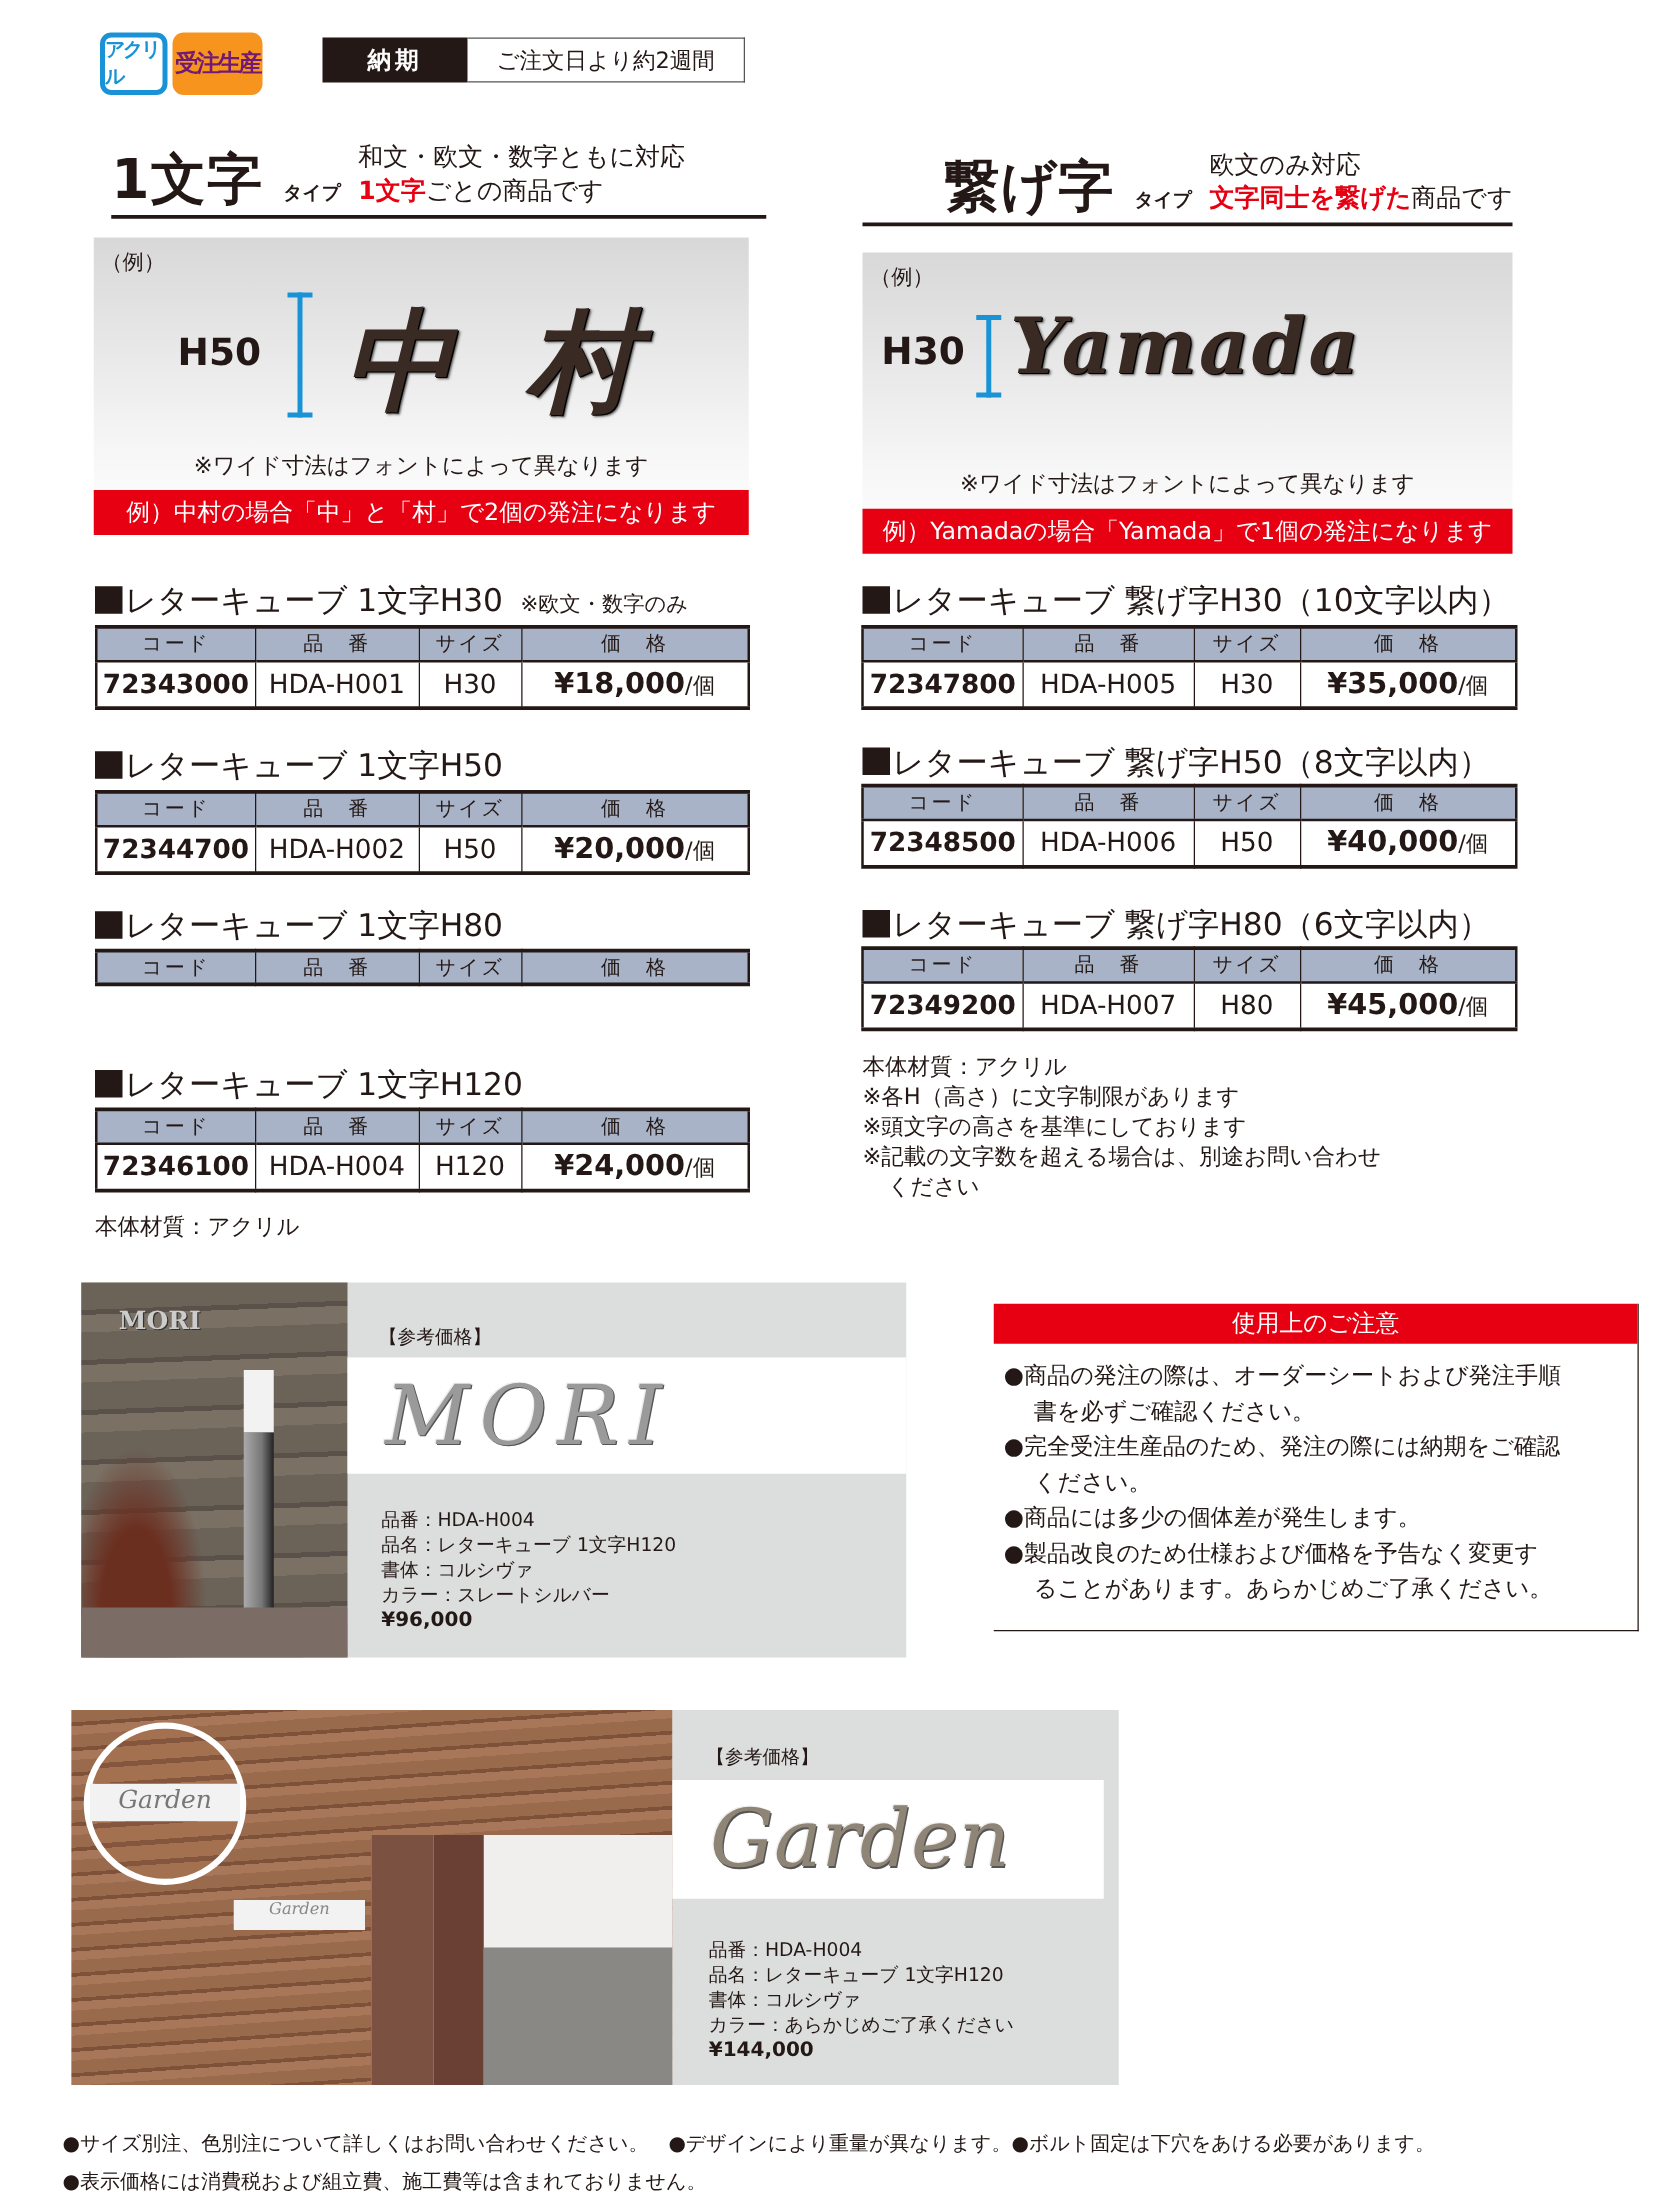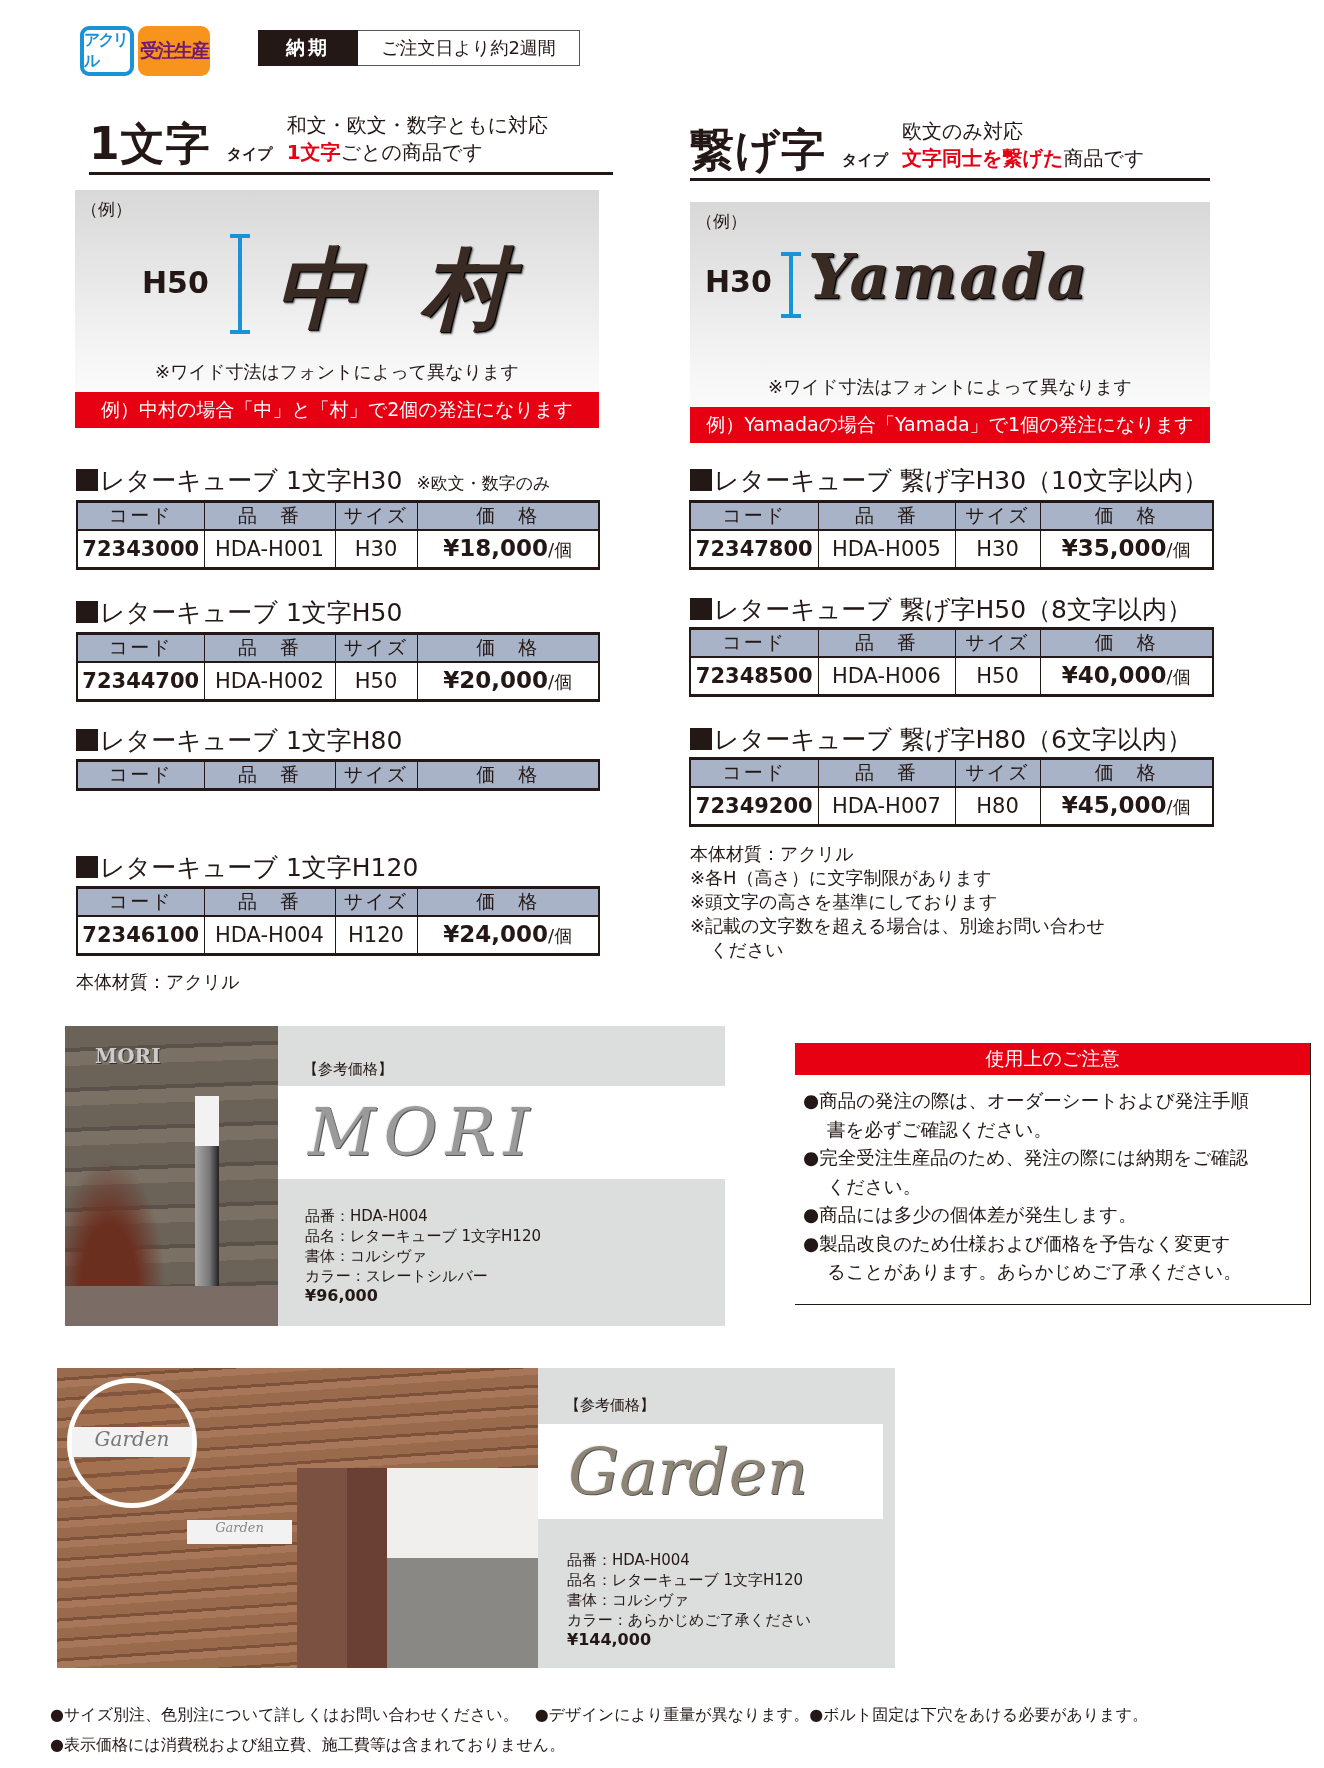--- a/index.html
+++ b/index.html
@@ -3,21 +3,21 @@
 <meta charset="utf-8">
 <style>
   * { box-sizing: border-box; margin: 0; padding: 0; }
   body { width: 1324px; height: 1768px; background: #ffffff; position: relative; font-family: "DejaVu Sans", "Liberation Sans", sans-serif; color: #231815; overflow: hidden; }
 
   
   .badge { position: absolute; top: 26px; height: 50px; border-radius: 9px; display: flex; align-items: center; justify-content: center; font-weight: bold; font-size: 19px; letter-spacing: -2px; }
   .badge-acryl { left: 80px; width: 54px; border: 4px solid #1a93d6; color: #1a93d6; background: #fff; font-size: 16px; }
   .badge-order { left: 138px; width: 72px; background: #f7941d; color: #701a75; }
   .delivery { position: absolute; left: 258px; top: 30px; height: 36px; display: flex; }
-  .delivery .k { background: #231815; color: #fff; width: 100px; display: flex; align-items: center; justify-content: center; font-size: 19px; font-weight: bold; letter-spacing: 3px; }
+  .delivery .k { background: #231815; color: #fff; width: 116px; display: flex; align-items: center; justify-content: center; font-size: 19px; font-weight: bold; letter-spacing: 3px; }
   .delivery .v { border: 1px solid #555; border-left: none; width: 222px; display: flex; align-items: center; justify-content: center; font-size: 18px; }
 
   
   .type-head { position: absolute; display: flex; align-items: flex-end; border-bottom: 3px solid #231815; padding-bottom: 6px; }
   .type-title { font-size: 44px; font-weight: bold; line-height: 1; letter-spacing: 1px; }
   .type-suffix { font-size: 15px; font-weight: bold; margin: 0 14px 2px 16px; }
   .type-desc { font-size: 20px; line-height: 27px; }
   .type-desc .red { color: #e60012; font-weight: bold; }
 
   
@@ -29,21 +29,21 @@
   .ex-bar::before { top: 0; } .ex-bar::after { bottom: 0; }
   .ex-sample { position: absolute; color: #3a2a24; font-family: "DejaVu Serif", serif; font-weight: bold; font-style: italic; text-shadow: 1px 1px 0 #000, 2px 2px 2px #555; }
   .ex-note { position: absolute; left: 0; right: 0; text-align: center; font-size: 18px; }
   .ex-red { position: absolute; left: 0; right: 0; height: 36px; background: #e60012; color: #fff; font-size: 19px; display: flex; align-items: center; justify-content: center; }
 
   
   .prod-title { position: absolute; font-size: 25px; line-height: 1; white-space: nowrap; }
   .prod-title .sq { display: inline-block; width: 22px; height: 22px; background: #231815; margin-right: 2px; vertical-align: -2px; }
   .prod-title .sub { font-size: 17px; margin-left: 14px; }
   table.prod { position: absolute; border-collapse: collapse; border-top: 3px solid #231815; border-bottom: 3px solid #231815; border-left: 2px solid #231815; border-right: 2px solid #231815; table-layout: fixed; }
-  table.prod th { background: #a8b3c7; font-weight: normal; font-size: 19px; height: 27px; border-right: 1.5px solid #231815; border-bottom: 2px solid #231815; letter-spacing: 2px; }
+  table.prod th { background: #a8b3c7; font-weight: normal; font-size: 16px; height: 27px; border-right: 1.5px solid #231815; border-bottom: 2px solid #231815; letter-spacing: 2px; }
   table.prod td { background: #fff; height: 38px; font-size: 21px; text-align: center; border-right: 1.5px solid #231815; }
   table.prod td.code { font-weight: bold; }
   table.prod td.price { font-weight: bold; font-size: 23px; }
   table.prod td.price .unit { font-weight: normal; font-size: 18px; }
 
   .notes { position: absolute; font-size: 18px; line-height: 24px; }
   .notes div.indent { padding-left: 20px; }
 
   
   .sample { position: absolute; background: #dcdddd; }
@@ -83,21 +83,21 @@
 
 <div class="example" style="left:75px; top:190px; width:524px; height:238px;">
   <div class="ex-label">（例）</div>
   <div class="ex-h" style="left:67px; top:75px;">H50</div>
   <div class="ex-bar" style="left:163px; top:44px; height:100px;"></div>
   <div class="ex-sample" style="left:200px; top:40px; font-size:88px; letter-spacing:14px; font-family:'DejaVu Serif', serif;">中 村</div>
   <div class="ex-note" style="top:170px;">※ワイド寸法はフォントによって異なります</div>
   <div class="ex-red" style="top:202px;">例）中村の場合「中」と「村」で2個の発注になります</div>
 </div>
 
-<div class="type-head" style="left:690px; top:118px; width:520px;">
+<div class="type-head" style="left:690px; top:118px; width:520px;justify-content:flex-end;">
   <span class="type-title">繋げ字</span>
   <span class="type-suffix">タイプ</span>
   <div class="type-desc">
     <div>欧文のみ対応</div>
     <div><span class="red">文字同士を繋げた</span><span>商品です</span></div>
   </div>
 </div>
 
 <div class="example" style="left:690px; top:202px; width:520px; height:243px;">
   <div class="ex-label">（例）</div>

